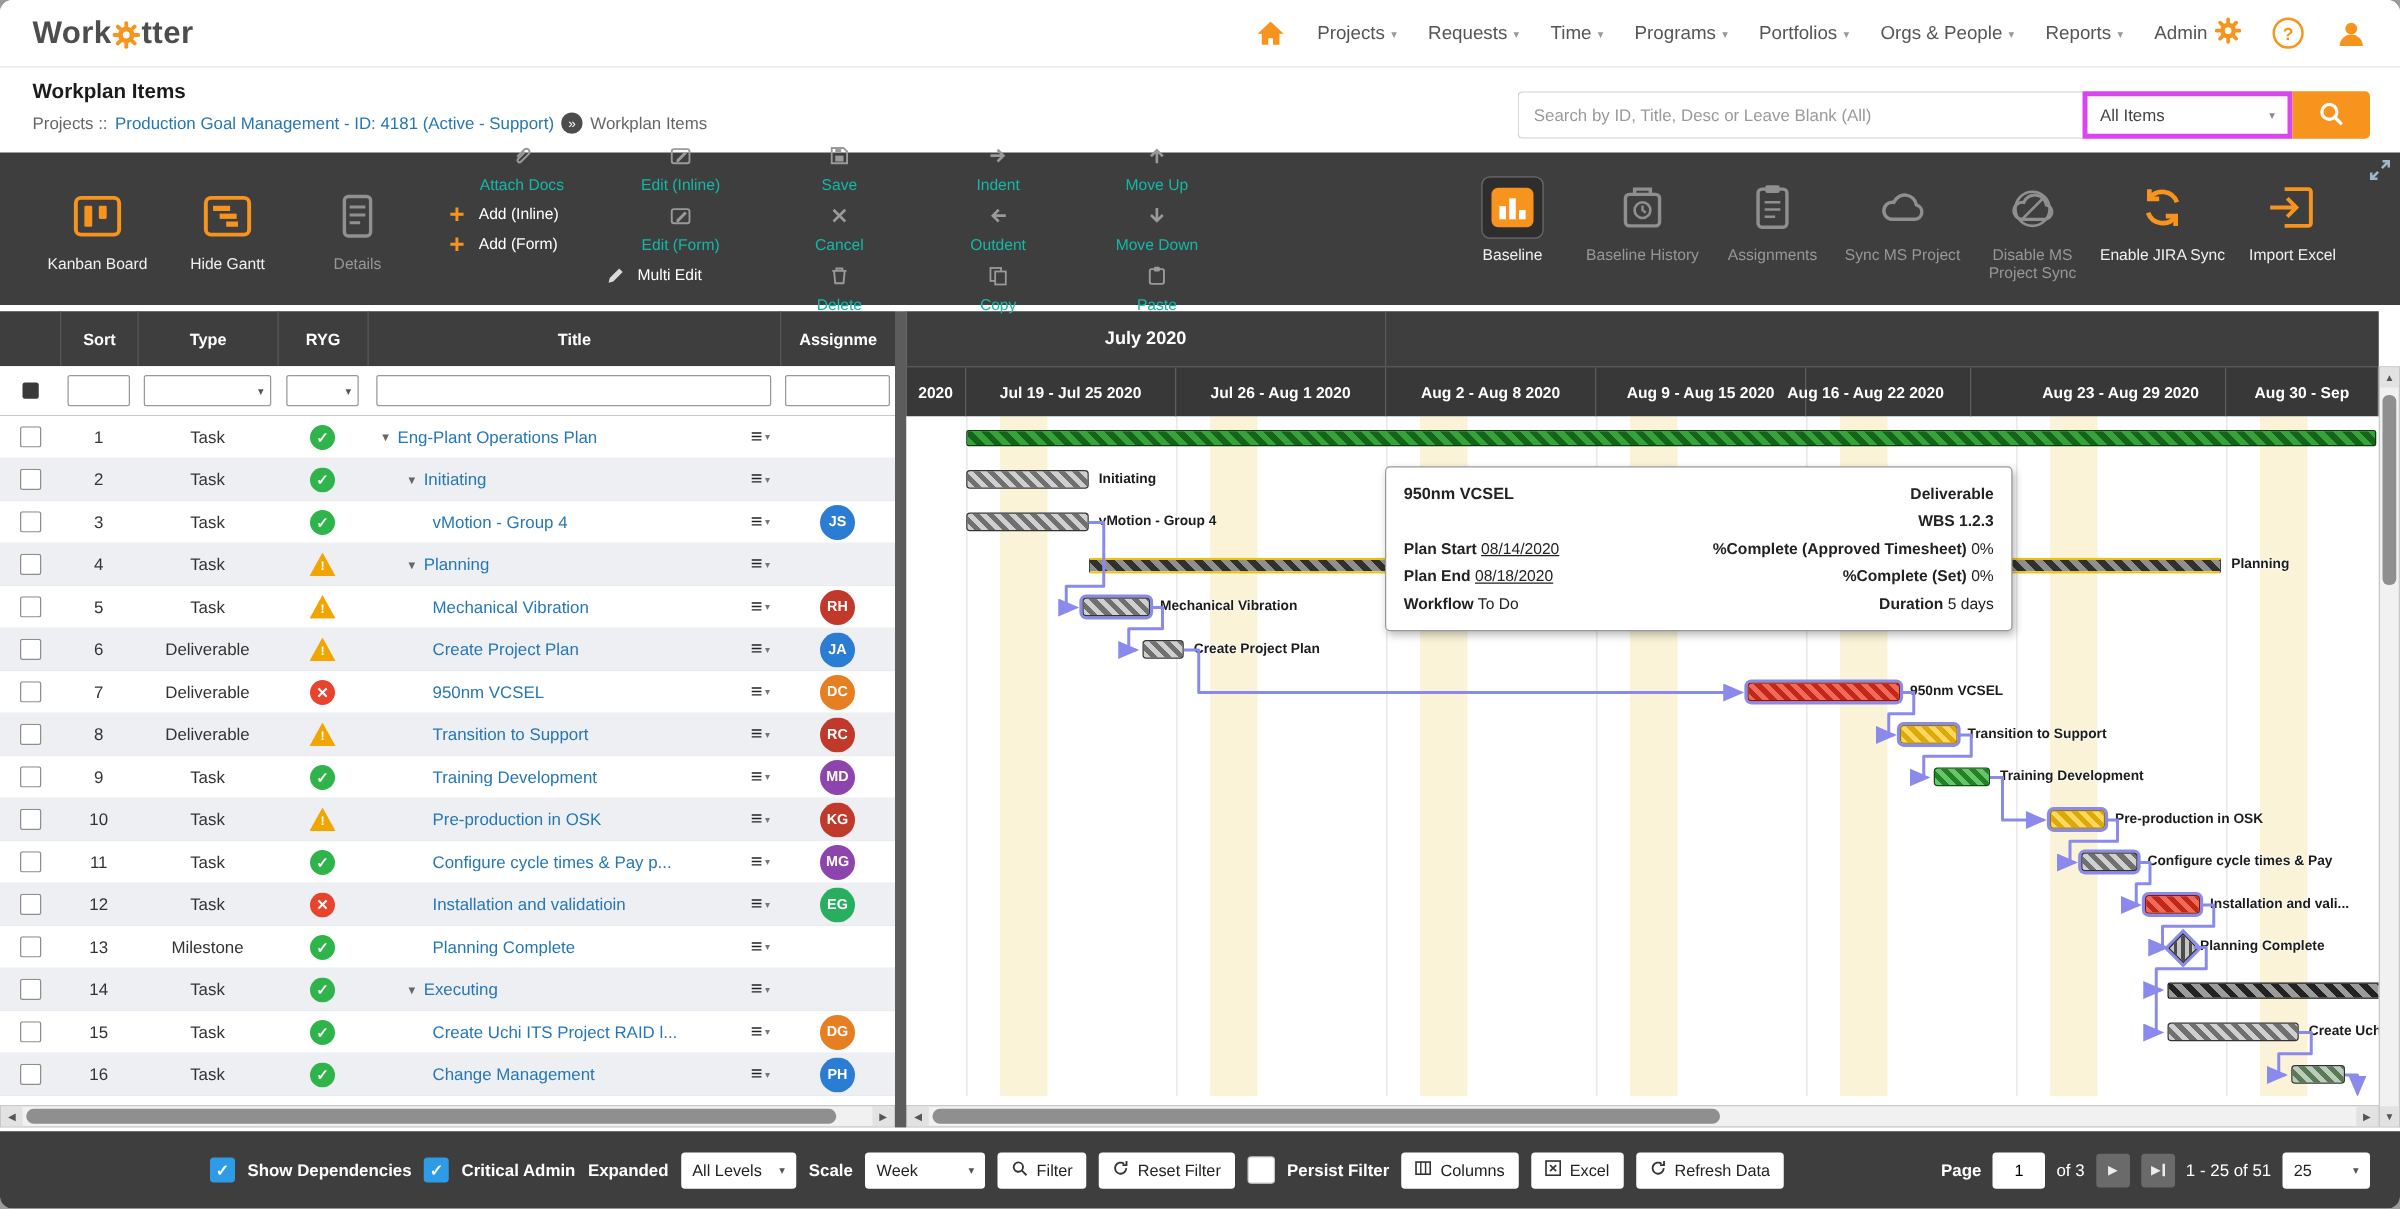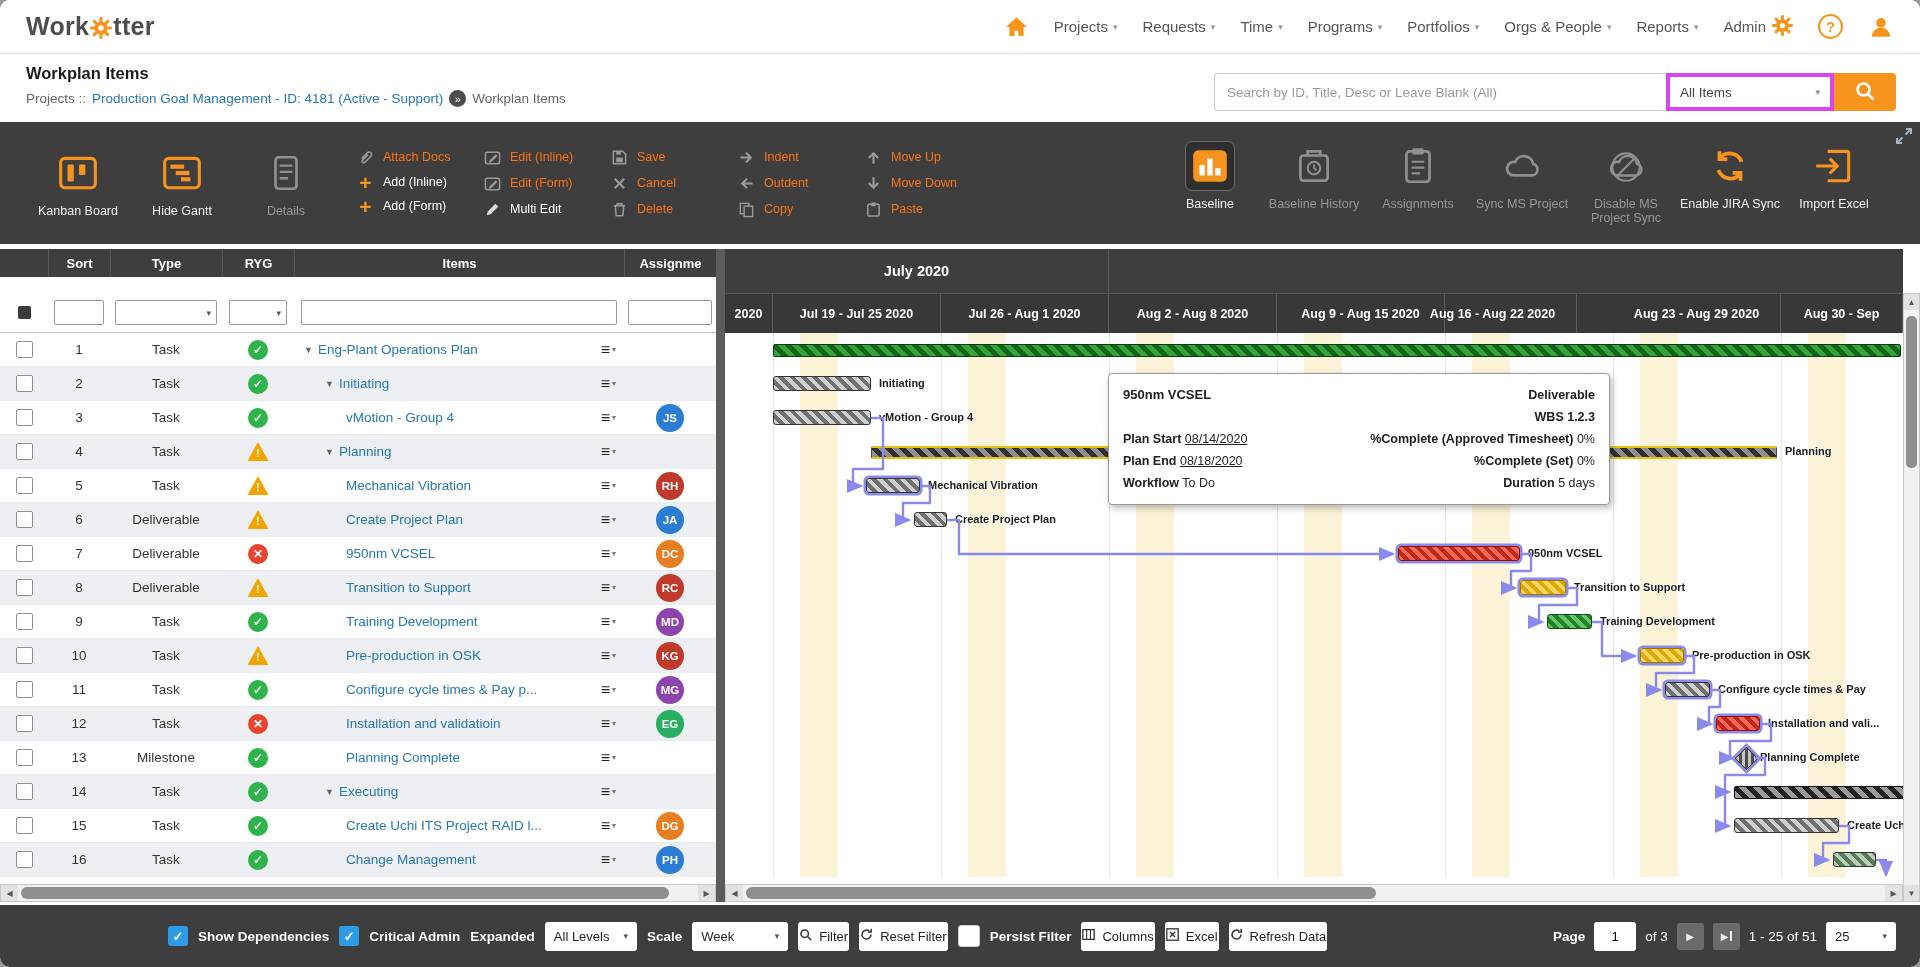--- a/index.html
+++ b/index.html
@@ -33,28 +33,28 @@
 .toolbar{position:absolute;left:0;top:122px;width:100%;height:122px;background:#3e3e3e;display:flex;align-items:center;box-sizing:border-box;padding:0 34px 0 26px;z-index:9;}
 .tb-big{width:104px;display:flex;flex-direction:column;align-items:center;gap:7px;cursor:pointer;}
 .tb-ic{width:48px;height:48px;display:flex;align-items:center;justify-content:center;border-radius:6px;}
 .tb-big.active .tb-ic{background:#2e2e2e;outline:1px solid #6a6a6a;}
 .tb-lb{font-size:12.5px;color:#f0f0f0;text-align:center;line-height:14px;}
 .tb-big.dis{cursor:default;align-items:center;}
 .tb-big.dis .tb-lb{color:#979797;}
 .tb-small{display:flex;margin-left:18px;gap:4px;}
 .tb-col{display:flex;flex-direction:column;gap:9px;width:123px;}
 .tb-sm{display:flex;align-items:center;gap:8px;font-size:12.5px;color:#fff;cursor:pointer;white-space:nowrap;}
-.tb-sm.dis{color:#f97316;cursor:default;}
+.tb-sm.dis{color:#14b8a6;cursor:default;flex-direction:column;}
 .sm-ic{width:19px;display:flex;justify-content:center;align-items:center;}
 .plus-ic{color:#f7941e;font-size:21px;font-weight:bold;line-height:15px;}
 .tb-right{display:flex;margin-left:auto;}
 .tb-expand{position:absolute;top:3px;right:5px;cursor:pointer;}
 
 
-.grid-head{position:absolute;left:0;top:249px;width:716px;height:28px;background:#3e3e3e;display:grid;grid-template-columns:48px 62px 112px 72px 330px 92px;align-items:stretch;z-index:3;}
+.grid-head{position:absolute;left:0;top:249px;width:716px;height:44px;background:#3e3e3e;display:grid;grid-template-columns:48px 62px 112px 72px 330px 92px;align-items:stretch;z-index:3;}
 .hcell{display:flex;align-items:center;justify-content:center;color:#fff;font-size:13px;font-weight:bold;overflow:hidden;white-space:nowrap;cursor:pointer;}
 .hcell.sep{border-left:1px solid #585858;}
 .grid-filter{position:absolute;left:0;top:293px;width:716px;height:40px;background:#fff;border-bottom:1px solid #c9c9c9;display:grid;grid-template-columns:48px 62px 112px 72px 330px 92px;align-items:center;justify-items:center;box-sizing:border-box;z-index:3;}
 .f-check{width:13px;height:13px;background:#3a3a3a;border-radius:2px;cursor:pointer;}
 .f-in{height:25px;border:1px solid #999;border-radius:2px;font-size:12.5px;padding:0 5px;box-sizing:border-box;font-family:inherit;outline:none;}
 .f-sort{width:50px;}
 .f-title{width:316px;}
 .f-assign{width:84px;}
 .f-sel{height:25px;border:1px solid #999;border-radius:2px;background:#fff;display:flex;align-items:center;justify-content:flex-end;padding:0 5px;box-sizing:border-box;cursor:pointer;}
 .f-type{width:102px;}
@@ -123,21 +123,21 @@
 
 
 .bottom{position:absolute;left:0;top:905px;width:100%;height:62px;background:#3e3e3e;display:flex;align-items:center;gap:10px;padding:0 24px 0 168px;box-sizing:border-box;z-index:8;}
 .chk{width:20px;height:20px;border-radius:3px;display:flex;align-items:center;justify-content:center;font-size:13px;font-weight:bold;color:#fff;cursor:pointer;flex:none;}
 .chk.checked{background:#2e9be6;}
 .chk.unchecked{background:#fff;border:1px solid #ccc;}
 .b-label{color:#fff;font-size:13.5px;font-weight:bold;white-space:nowrap;}
 .b-label.reg{font-weight:normal;}
 .b-sel{background:#fff;border-radius:3px;height:29px;display:flex;align-items:center;padding:0 9px;font-size:13px;color:#222;justify-content:space-between;gap:14px;cursor:pointer;}
 .b-sel .chev{font-size:9px;color:#555;}
-.b-btn{display:flex;align-items:center;gap:7px;background:#fff;border:none;border-radius:3px;height:29px;padding:0 1px;font-size:13px;color:#222;font-family:inherit;cursor:pointer;white-space:nowrap;}
+.b-btn{display:flex;align-items:center;gap:7px;background:#fff;border:none;border-radius:3px;height:29px;padding:0 11px;font-size:13px;color:#222;font-family:inherit;cursor:pointer;white-space:nowrap;}
 .pager{margin-left:auto;display:flex;align-items:center;gap:9px;}
 .page-in{width:38px;height:27px;border:none;border-radius:3px;text-align:center;font-size:13px;font-family:inherit;outline:none;}
 .pg-btn{width:27px;height:27px;background:#6a6a6a;border:none;border-radius:3px;color:#ededed;font-size:10px;display:flex;align-items:center;justify-content:center;cursor:pointer;gap:1px;}
 .pgbar{display:inline-block;width:2px;height:10px;background:#ededed;}
 </style>
 </head>
 <body>
 
 <div class="app">
 
@@ -480,21 +480,21 @@
           <path d="M13 4h5v5M9 18H4v-5M18 4l-5.5 5.5M4 18l5.5-5.5" fill="none" stroke="#9fb6c6" stroke-width="2"></path>
         </svg>
     </span>
   </section>
 
   <section class="grid-head">
       <div class="hcell"></div>
       <div class="hcell sep">Sort</div>
       <div class="hcell sep">Type</div>
       <div class="hcell sep">RYG</div>
-      <div class="hcell sep">Items</div>
+      <div class="hcell sep">Title</div>
       <div class="hcell sep">Assignme</div>
     </section>
 
   <section class="grid-filter">
     <span class="f-check"></span>
     <input class="f-in f-sort" style="">
     <div class="f-sel f-type">
         <span class="chev">▾</span>
       </div>
     <div class="f-sel f-ryg">

